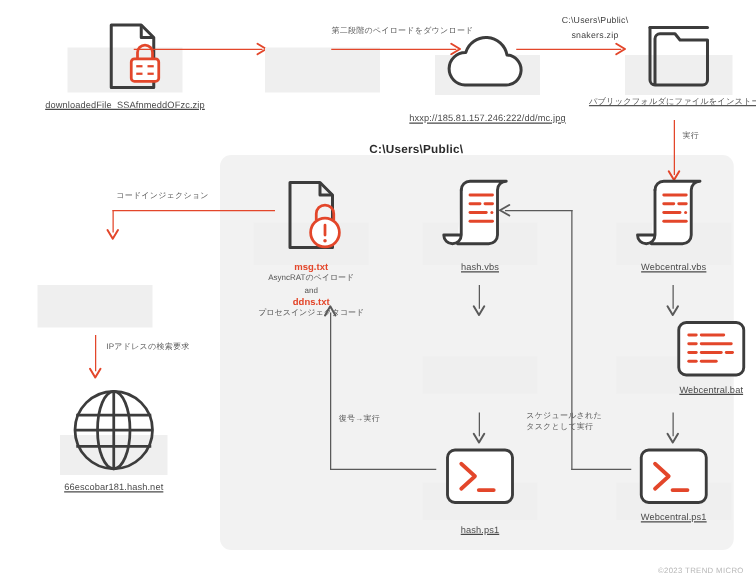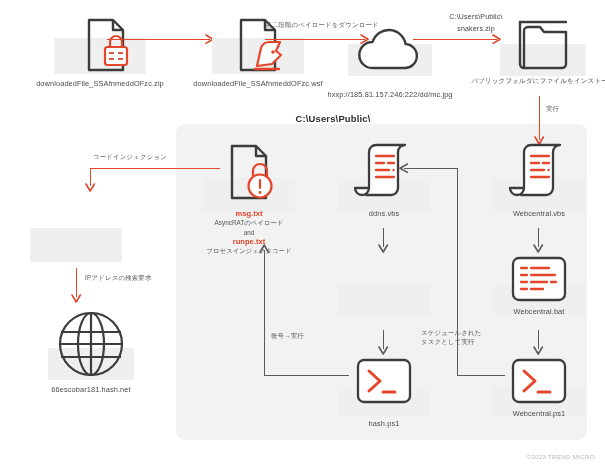--- a/index.html
+++ b/index.html
@@ -22,21 +22,21 @@
   }
 
   
   .pad{position:absolute;background:#efefef;}
 
   
   .node{position:absolute;display:flex;flex-direction:column;align-items:center;}
   .node .icon{position:relative;}
   .cap{
     font-size:7.4px;color:#4a4a4a;text-align:center;
-    letter-spacing:.1px;white-space:nowrap;margin-top:3px;
+    letter-spacing:.1px;white-space:nowrap;margin-top:3px;text-decoration:underline;
   }
   .cap.jp{font-size:6.6px;color:#555;}
 
   
   .ann{
     position:absolute;font-size:6.4px;color:#5a5a5a;
     letter-spacing:.2px;line-height:1.45;text-align:center;white-space:nowrap;
   }
   .ann.mono{font-size:7px;color:#3f3f3f;}
   .heading{
@@ -82,32 +82,20 @@
     </div>
     <div class="cap">downloadedFile_SSAfnmeddOFzc.zip</div>
   </div>
 
   <div class="ln h" style="left:107px;top:39px;width:103px;"></div>
   <svg class="abs" style="left:205px;top:34px;" width="12" height="11">
     <path d="M1 1 L8 5.2 L1 9.4" fill="none" stroke="#e3462a" stroke-width="1.6" stroke-linecap="round" stroke-linejoin="round"></path>
   </svg>
 
   <div class="pad" style="left:212px;top:38px;width:92px;height:36px;"></div>
-  <div class="node" style="left:203px;top:14px;width:110px;">
-    <div class="icon">
-      <svg width="62" height="62" viewBox="0 0 62 62">
-        <path d="M14 6 H38 L48 16 V56 H14 Z" fill="none" stroke="#3c3c3c" stroke-width="2.4" stroke-linejoin="round"></path>
-        <path d="M38 6 V16 H48" fill="none" stroke="#3c3c3c" stroke-width="2.4" stroke-linejoin="round"></path>
-        <path d="M30 52 L34 34 a9 9 0 0 1 9 -6 h10 l-4 9 l5 4 l-9 9 z" fill="#fff" stroke="#e3462a" stroke-width="2.2" stroke-linejoin="round"></path>
-        <circle cx="46" cy="38" r="1.8" fill="#e3462a"></circle>
-        <line x1="28" y1="55" x2="52" y2="55" stroke="#e3462a" stroke-width="2.4" stroke-linecap="round"></line>
-      </svg>
-    </div>
-    <div class="cap">downloadedFile_SSAfnmeddOFzc.wsf</div>
-  </div>
 
   <div class="ann" style="left:322px;top:20px;transform:translateX(-50%);">第二段階のペイロードをダウンロード</div>
 
   <div class="ln h" style="left:265px;top:39px;width:100px;"></div>
   <svg class="abs" style="left:360px;top:34px;" width="12" height="11">
     <path d="M1 1 L8 5.2 L1 9.4" fill="none" stroke="#e3462a" stroke-width="1.6" stroke-linecap="round" stroke-linejoin="round"></path>
   </svg>
 
   <div class="pad" style="left:348px;top:44px;width:84px;height:32px;"></div>
   <div class="node" style="left:333px;top:22px;width:114px;gap:13px;">
@@ -152,21 +140,21 @@
         <path d="M38 4 V14 H48" fill="none" stroke="#3c3c3c" stroke-width="2.4" stroke-linejoin="round"></path>
         <circle cx="42" cy="44" r="11.5" fill="#fff" stroke="#e3462a" stroke-width="2.2"></circle>
         <path d="M35 34 V29 a7 7 0 0 1 14 0 V34" fill="none" stroke="#e3462a" stroke-width="2.2"></path>
         <line x1="42" y1="38" x2="42" y2="46" stroke="#e3462a" stroke-width="2.2" stroke-linecap="round"></line>
         <circle cx="42" cy="50.5" r="1.4" fill="#e3462a"></circle>
       </svg>
     </div>
     <div class="redlbl" style="margin-top:1px;">msg.txt</div>
     <div class="sublbl">AsyncRATのペイロード</div>
     <div class="sublbl">and</div>
-    <div class="redlbl">runpe.txt</div>
+    <div class="redlbl">ddns.txt</div>
     <div class="sublbl">プロセスインジェクタコード</div>
   </div>
 
   <div class="ann" style="left:130px;top:152px;transform:translateX(-50%);">コードインジェクション</div>
   <div class="ln h" style="left:90px;top:168px;width:130px;"></div>
   <div class="ln v" style="left:90px;top:168px;height:18px;"></div>
   <svg class="abs" style="left:85px;top:183px;" width="11" height="12">
     <path d="M1 1 L5.2 8 L9.4 1" fill="none" stroke="#e3462a" stroke-width="1.6" stroke-linecap="round" stroke-linejoin="round"></path>
   </svg>
 
@@ -200,21 +188,21 @@
         <path d="M18 12 a7 7 0 0 1 7 -7 H54 a7 7 0 0 0 -7 7 V48 a7 7 0 0 1 -7 7 H15" fill="#fff" stroke="#3c3c3c" stroke-width="2.3" stroke-linejoin="round" stroke-linecap="round"></path>
         <path d="M18 12 V48 a7 7 0 0 1 -7 7 a7 7 0 0 1 -7 -7 h14" fill="#fff" stroke="#3c3c3c" stroke-width="2.3" stroke-linejoin="round" stroke-linecap="round"></path>
         <line x1="25" y1="16" x2="43" y2="16" stroke="#e3462a" stroke-width="2.3" stroke-linecap="round"></line>
         <line x1="25" y1="23" x2="33" y2="23" stroke="#e3462a" stroke-width="2.3" stroke-linecap="round"></line>
         <line x1="37" y1="23" x2="43" y2="23" stroke="#e3462a" stroke-width="2.3" stroke-linecap="round"></line>
         <line x1="25" y1="30" x2="38" y2="30" stroke="#e3462a" stroke-width="2.3" stroke-linecap="round"></line>
         <circle cx="42.5" cy="30" r="1.2" fill="#e3462a"></circle>
         <line x1="25" y1="37" x2="43" y2="37" stroke="#e3462a" stroke-width="2.3" stroke-linecap="round"></line>
       </svg>
     </div>
-    <div class="cap">ddns.vbs</div>
+    <div class="cap">hash.vbs</div>
   </div>
 
   <div class="ln v grey" style="left:383px;top:228px;height:19px;"></div>
   <svg class="abs" style="left:378px;top:244px;" width="11" height="12">
     <path d="M1 1 L5.2 8 L9.4 1" fill="none" stroke="#5a5a5a" stroke-width="1.6" stroke-linecap="round" stroke-linejoin="round"></path>
   </svg>
 
   <div class="pad" style="left:338px;top:285px;width:92px;height:30px;"></div>
 
   <div class="ln v grey" style="left:383px;top:330px;height:19px;"></div>
@@ -257,21 +245,21 @@
     </div>
     <div class="cap">Webcentral.vbs</div>
   </div>
 
   <div class="ln v grey" style="left:538px;top:228px;height:19px;"></div>
   <svg class="abs" style="left:533px;top:244px;" width="11" height="12">
     <path d="M1 1 L5.2 8 L9.4 1" fill="none" stroke="#5a5a5a" stroke-width="1.6" stroke-linecap="round" stroke-linejoin="round"></path>
   </svg>
 
   <div class="pad" style="left:493px;top:285px;width:92px;height:30px;"></div>
-  <div class="node" style="left:503px;top:254px;width:72px;">
+  <div class="node" style="left:533px;top:254px;width:72px;">
     <div class="icon">
       <svg width="60" height="50" viewBox="0 0 60 50">
         <rect x="4" y="4" width="52" height="42" rx="6" fill="#fff" stroke="#3c3c3c" stroke-width="2.3"></rect>
         <line x1="12" y1="14" x2="18" y2="14" stroke="#e3462a" stroke-width="2.3" stroke-linecap="round"></line>
         <line x1="22" y1="14" x2="40" y2="14" stroke="#e3462a" stroke-width="2.3" stroke-linecap="round"></line>
         <line x1="12" y1="21" x2="18" y2="21" stroke="#e3462a" stroke-width="2.3" stroke-linecap="round"></line>
         <line x1="22" y1="21" x2="46" y2="21" stroke="#e3462a" stroke-width="2.3" stroke-linecap="round"></line>
         <line x1="12" y1="28" x2="18" y2="28" stroke="#e3462a" stroke-width="2.3" stroke-linecap="round"></line>
         <line x1="22" y1="28" x2="38" y2="28" stroke="#e3462a" stroke-width="2.3" stroke-linecap="round"></line>
         <line x1="42" y1="28" x2="47" y2="28" stroke="#e3462a" stroke-width="2.3" stroke-linecap="round"></line>

